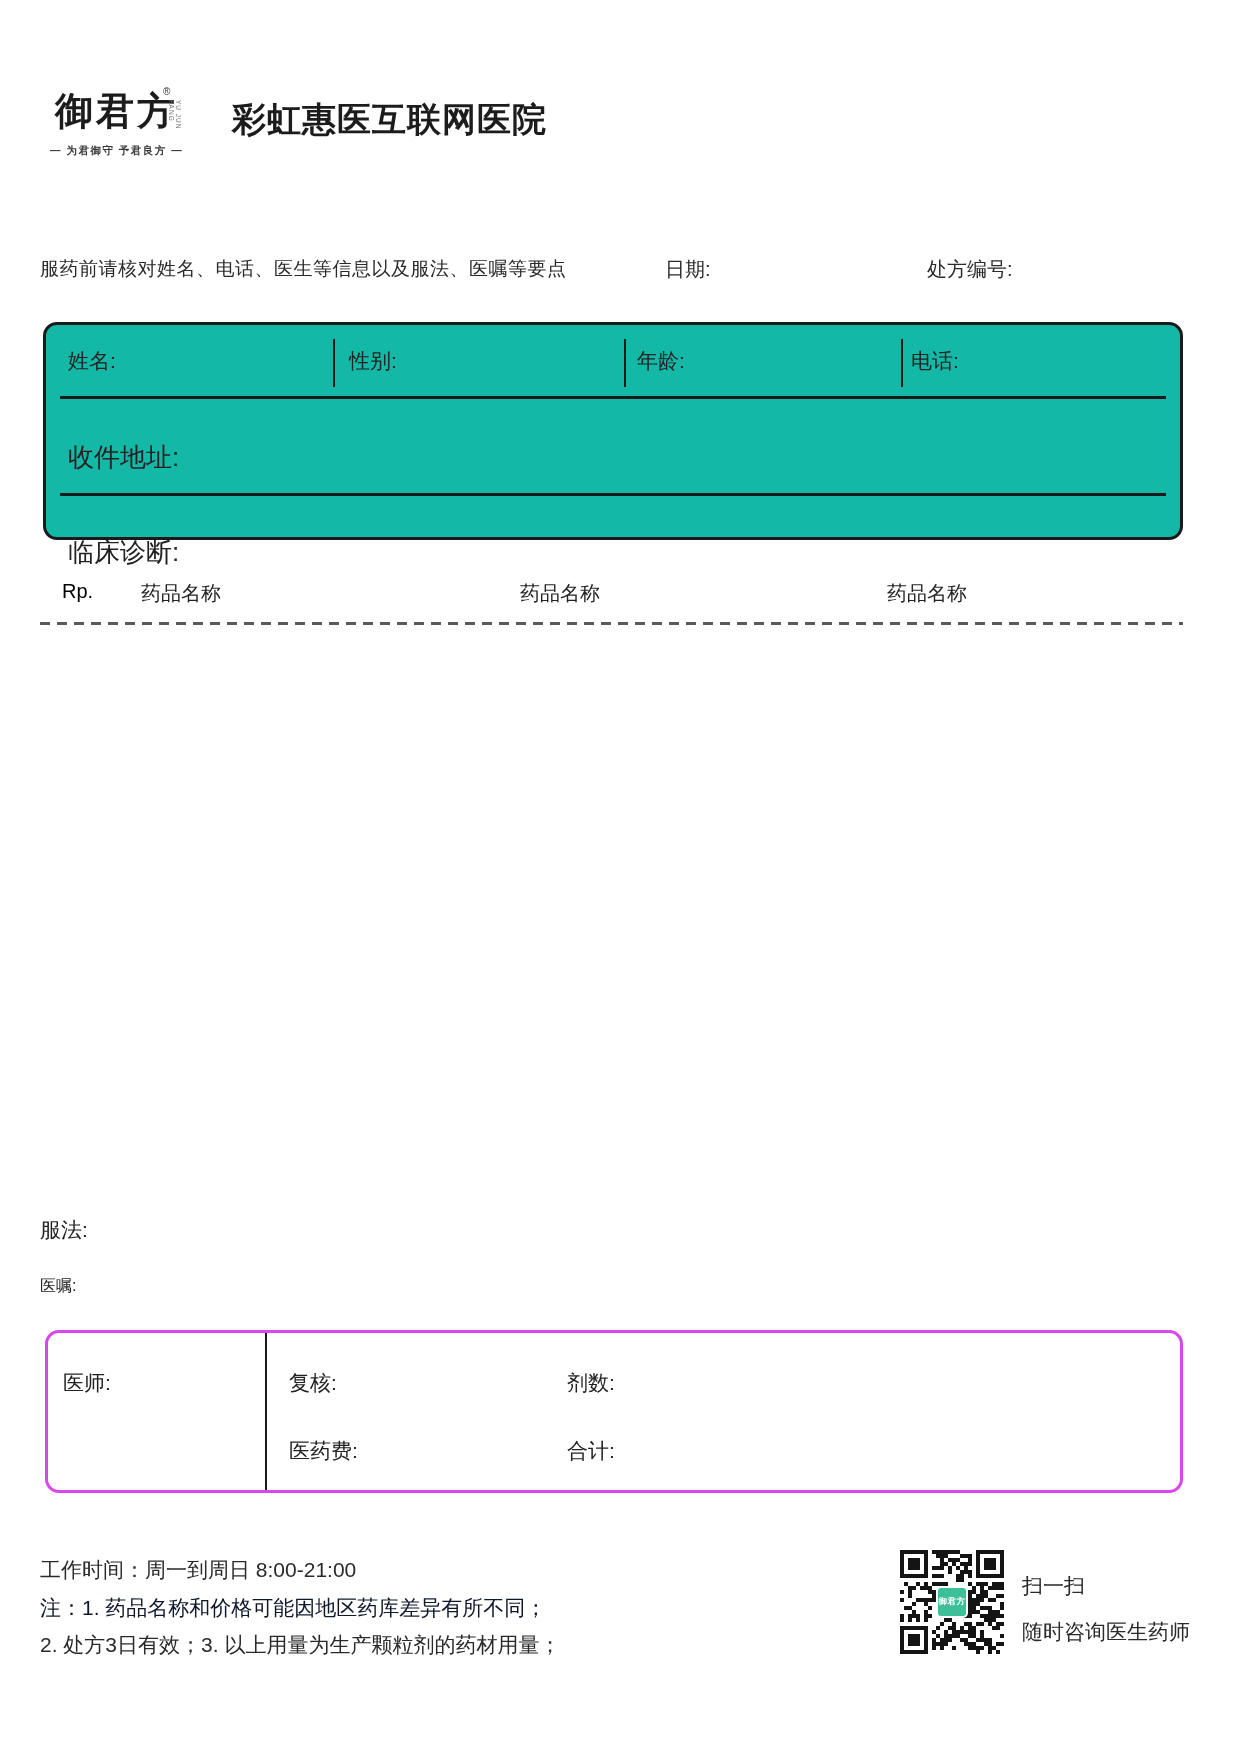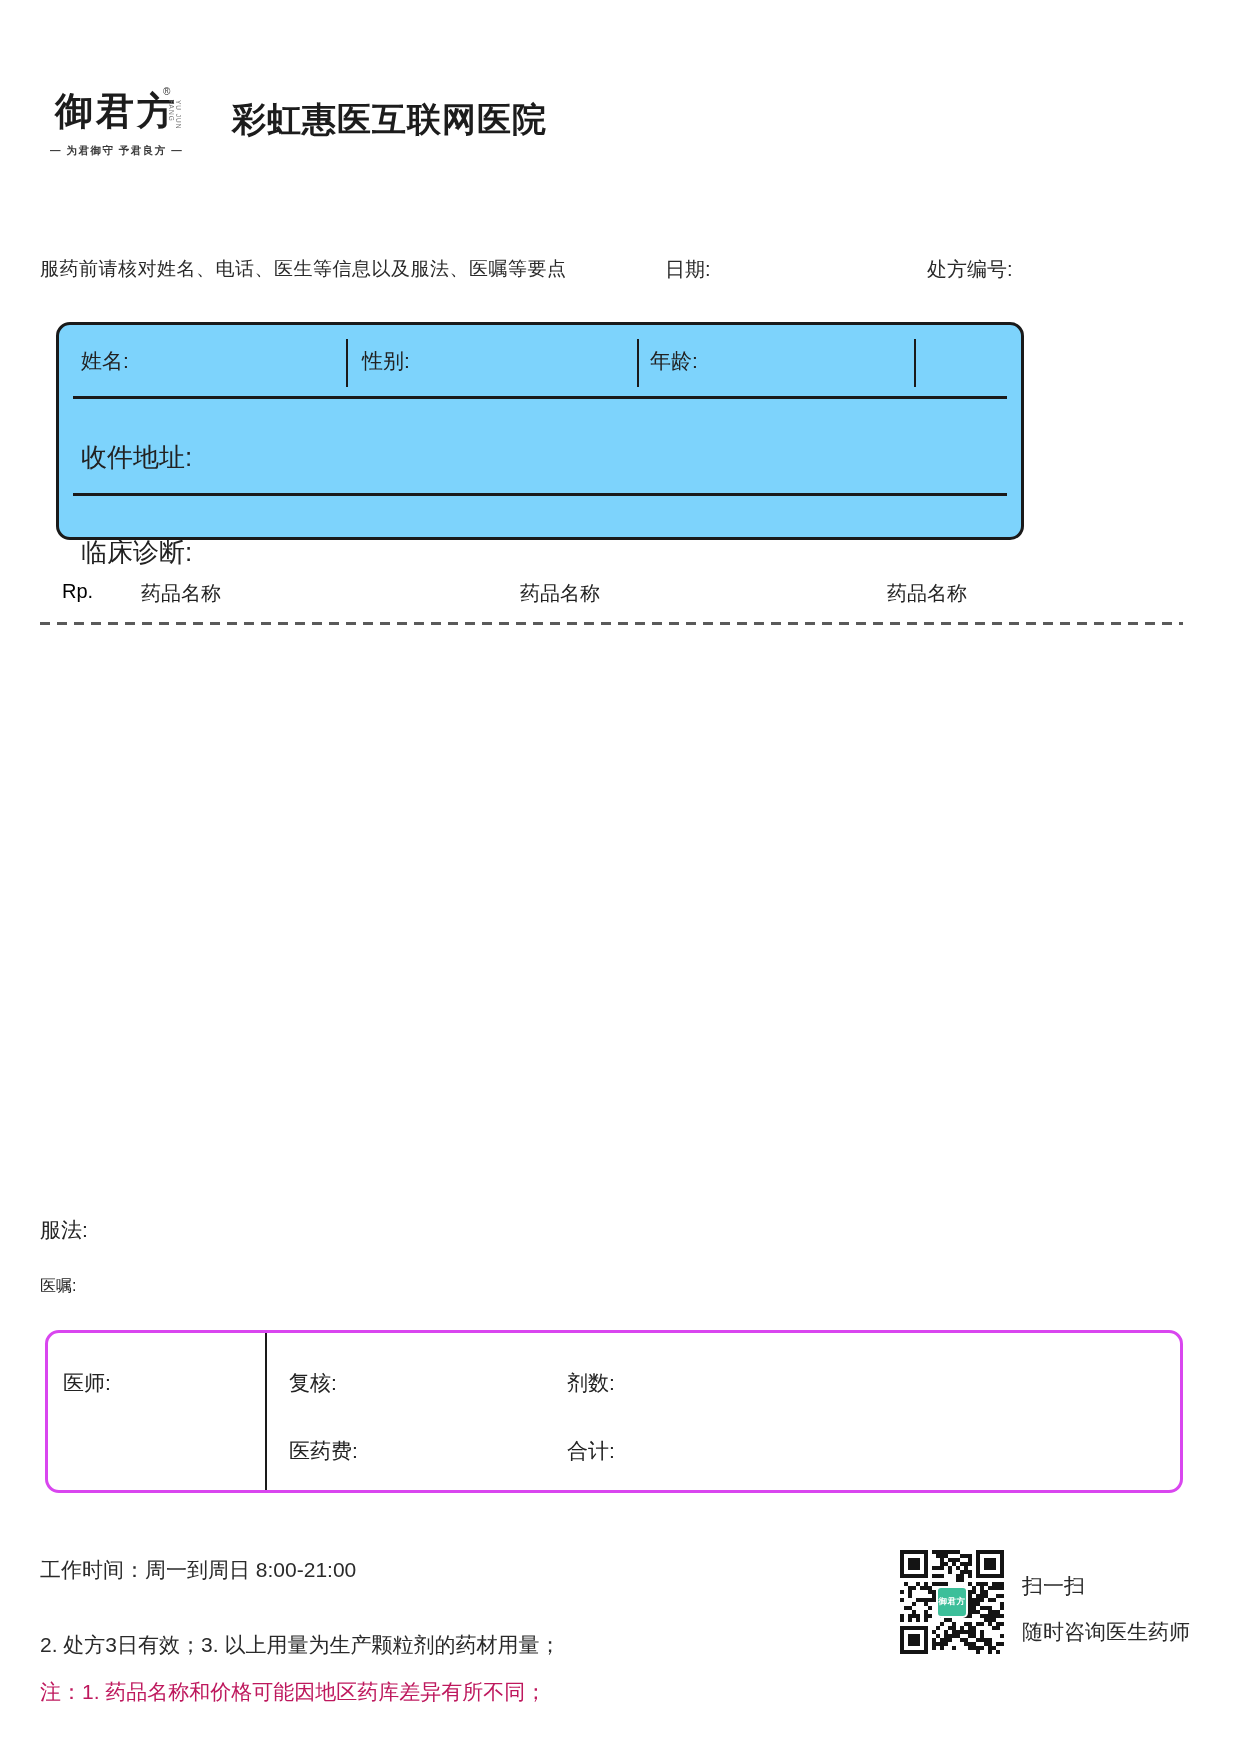--- a/index.html
+++ b/index.html
@@ -30,22 +30,22 @@
     position:absolute; left:232px; top:97px;
     font-size:34px; font-weight:900; letter-spacing:1px; color:#1c1c1c;
   }
   
   .notice, .date-label, .rx-label { position:absolute; top:256px; font-size:19px; color:#2a2a2a; }
   .notice { left:40px; letter-spacing:0.5px; }
   .date-label { left:665px; font-size:20px; }
   .rx-label { left:927px; font-size:20px; }
   
   .patient-box {
-    position:absolute; left:56px; top:322px; width:968px; height:218px;
-    border:3px solid #1a1a1a; border-radius:14px; background:#7dd3fc;
+    position:absolute; left:43px; top:322px; width:1140px; height:218px;
+    border:3px solid #1a1a1a; border-radius:14px; background:#14b8a6;
   }
   .p-row1 { display:flex; height:71px; align-items:stretch; }
   .p-cell { display:flex; align-items:center; font-size:21px; color:#222; }
   .p-cell.c1 { width:287px; padding-left:22px; }
   .p-cell.c2 { width:289px; padding-left:14px; }
   .p-cell.c3 { width:275px; padding-left:11px; }
   .p-cell.c4 { flex:1; padding-left:8px; }
   .p-vdiv { width:2px; background:#1a1a1a; align-self:center; height:48px; margin-top:4px; }
   .p-sep { height:3px; background:#1a1a1a; margin:0 14px; }
   .p-row2, .p-row3 { display:flex; align-items:center; font-size:26px; padding-left:22px;margin-top:23px; }
@@ -71,21 +71,21 @@
   }
   .so-left { width:219px; border-right:2.5px solid #1a1a1a; position:relative; }
   .so-doctor { position:absolute; left:15px; top:36px; font-size:21px; }
   .so-right { flex:1; position:relative;padding-left:8px; }
   .so-review { position:absolute; left:22px; top:36px; font-size:21px; }
   .so-doses { position:absolute; left:300px; top:36px; font-size:21px; }
   .so-fee { position:absolute; left:22px; top:104px; font-size:21px; }
   .so-total { position:absolute; left:300px; top:104px; font-size:21px; }
   
   .work-hours { position:absolute; left:40px; top:1556px; font-size:21px; color:#2a2a2a; }
-  .note1 { position:absolute; left:40px; top:1678px; font-size:21px; color:#be185d; }
+  .note1 { position:absolute; left:40px; top:1594px; font-size:21px; color:#0f172a; }
   .note2 { position:absolute; left:40px; top:1631px; font-size:21px; color:#2a2a2a; }
   .qr-wrap { position:absolute; left:900px; top:1550px; width:104px; height:104px; }
   .qr-logo {
     position:absolute; left:36px; top:36px; width:32px; height:32px;
     border:2px solid #fff; border-radius:5px;
     display:flex; align-items:center; justify-content:center;
     color:#fff; font-size:8.5px; font-weight:700; letter-spacing:0.5px;
   }
   .qr-cap1 { position:absolute; left:1022px; top:1572px; font-size:21px; color:#2a2a2a; }
   .qr-cap2 { position:absolute; left:1022px; top:1618px; font-size:21px; color:#2a2a2a; }
@@ -108,20 +108,21 @@
   <div class="rx-label">处方编号:</div>
 
   <div class="patient-box">
     <div class="p-row1">
       <div class="p-cell c1">姓名:</div>
       <div class="p-vdiv"></div>
       <div class="p-cell c2">性别:</div>
       <div class="p-vdiv"></div>
       <div class="p-cell c3">年龄:</div>
       <div class="p-vdiv"></div>
+      <div class="p-cell c4">电话:</div>
     </div>
     <div class="p-sep"></div>
     <div class="p-row2">收件地址:</div>
     <div class="p-sep"></div>
     <div class="p-row3">临床诊断:</div>
   </div>
 
   <div class="rp-label">Rp.</div>
   <div class="drug-col d1">药品名称</div>
   <div class="drug-col d2">药品名称</div>

